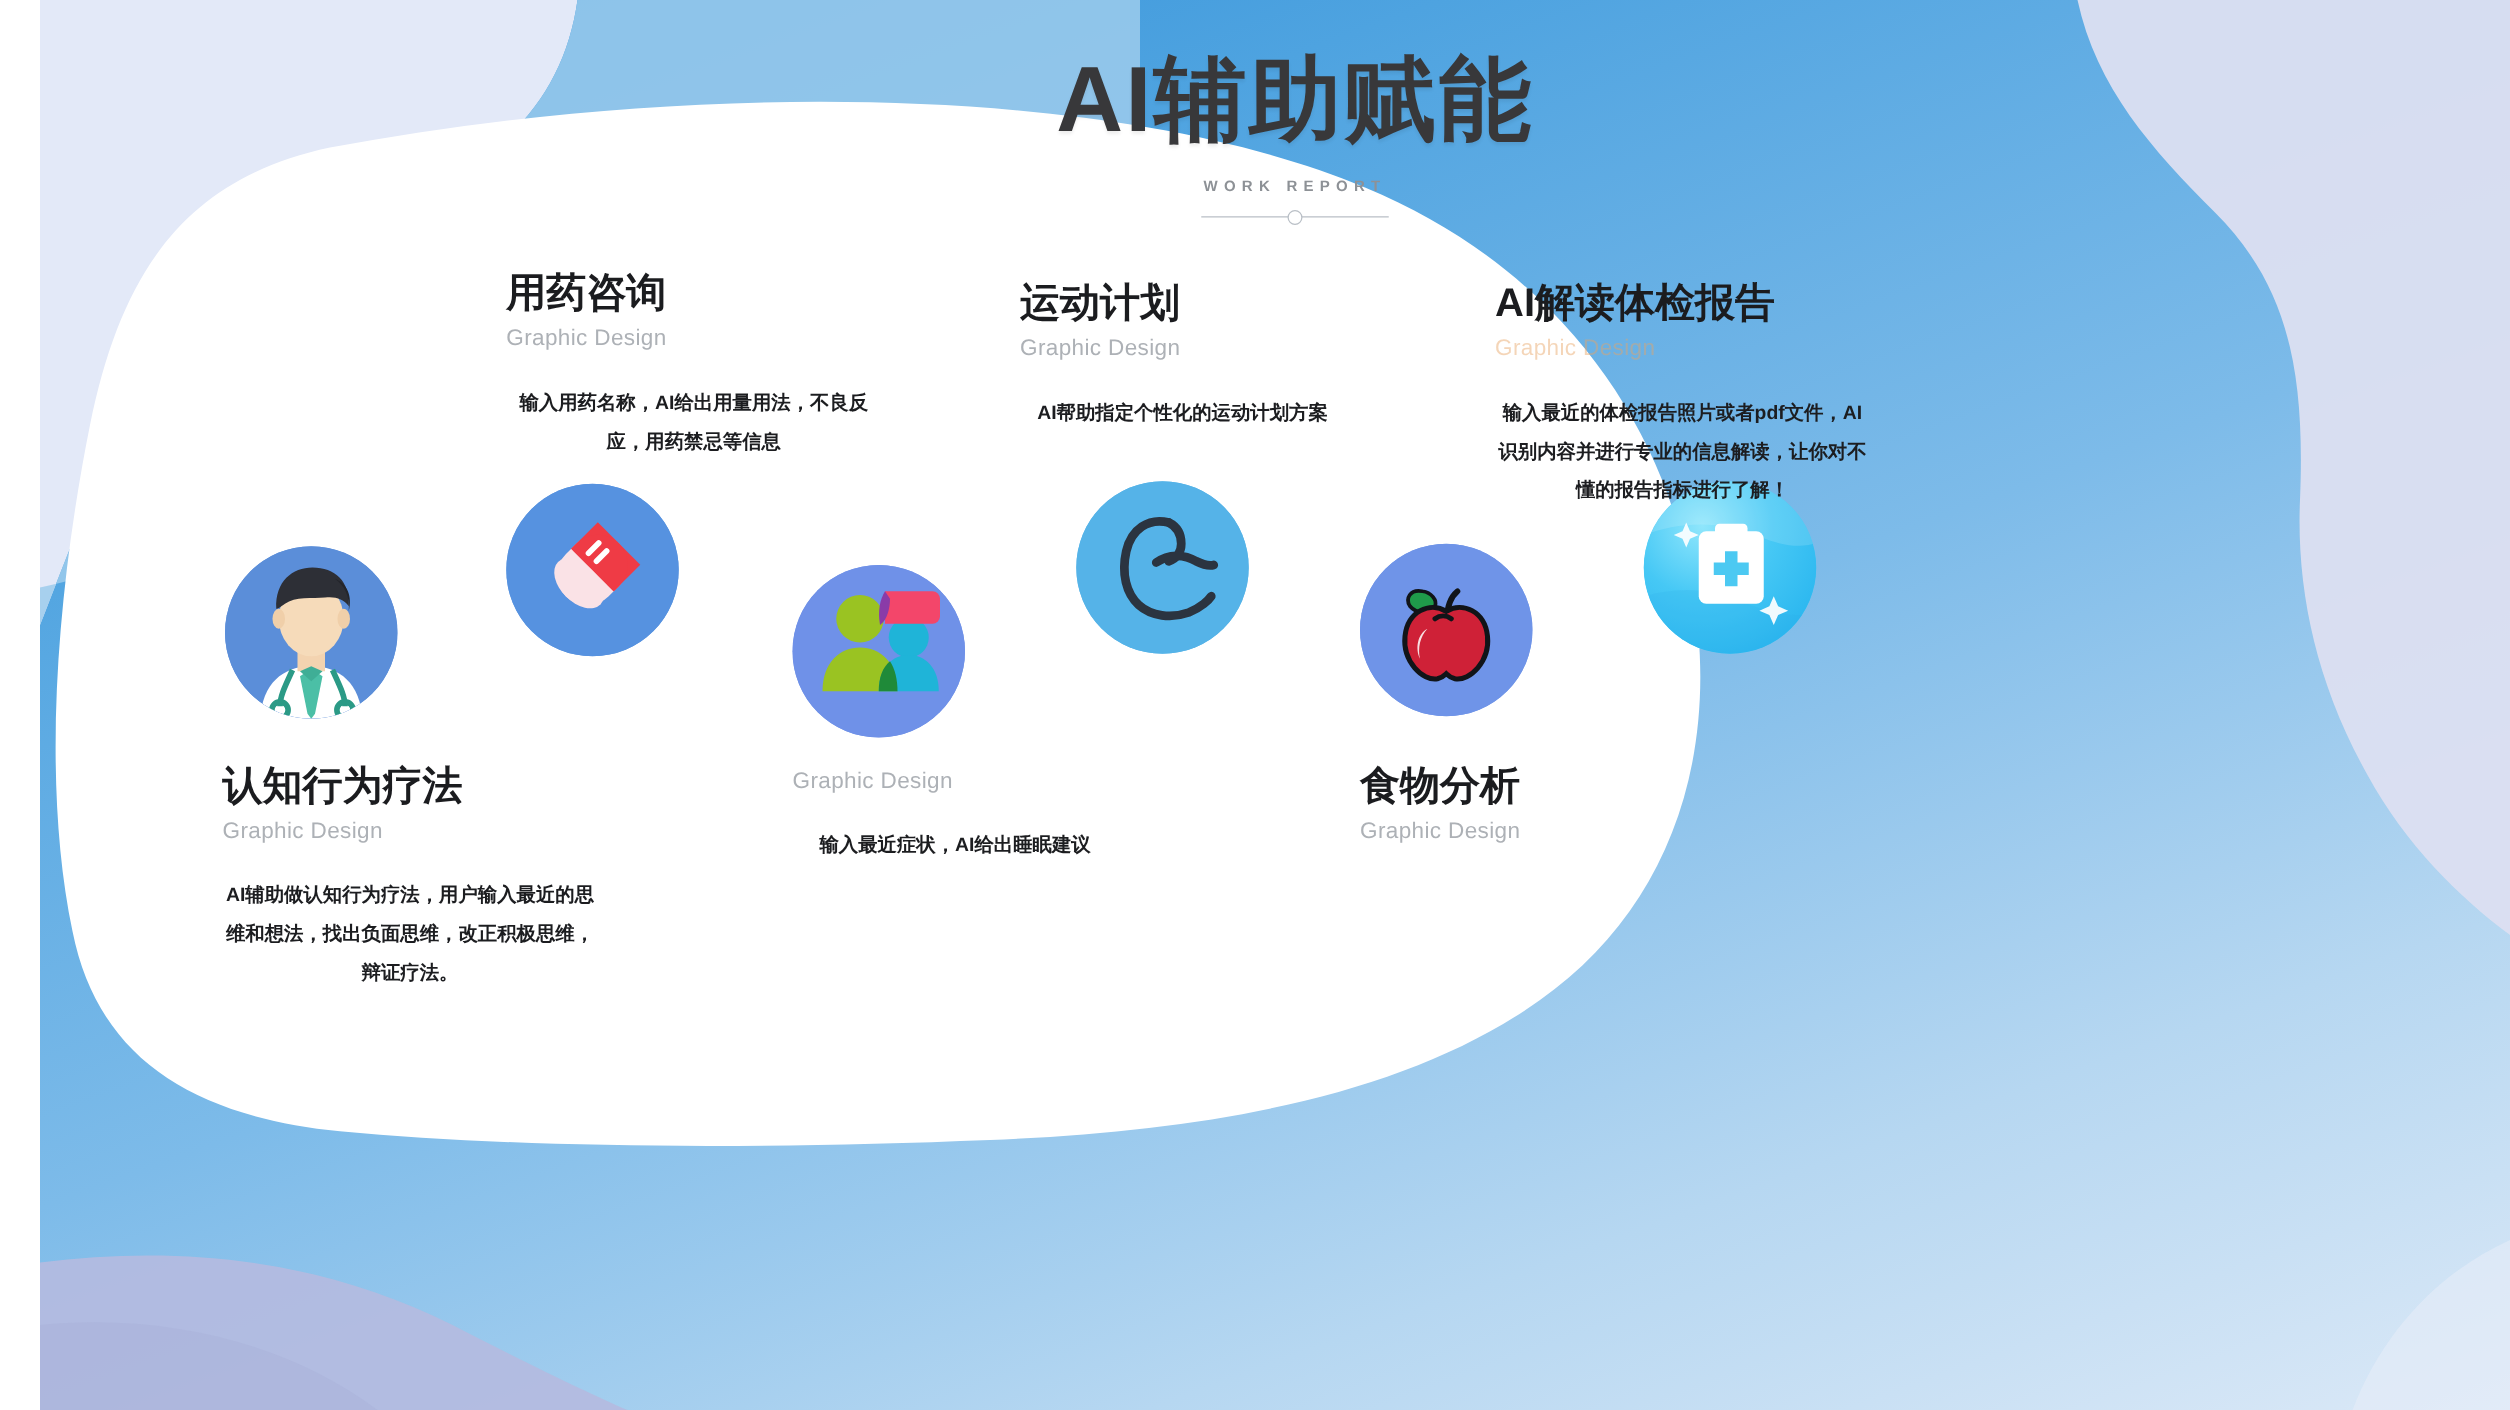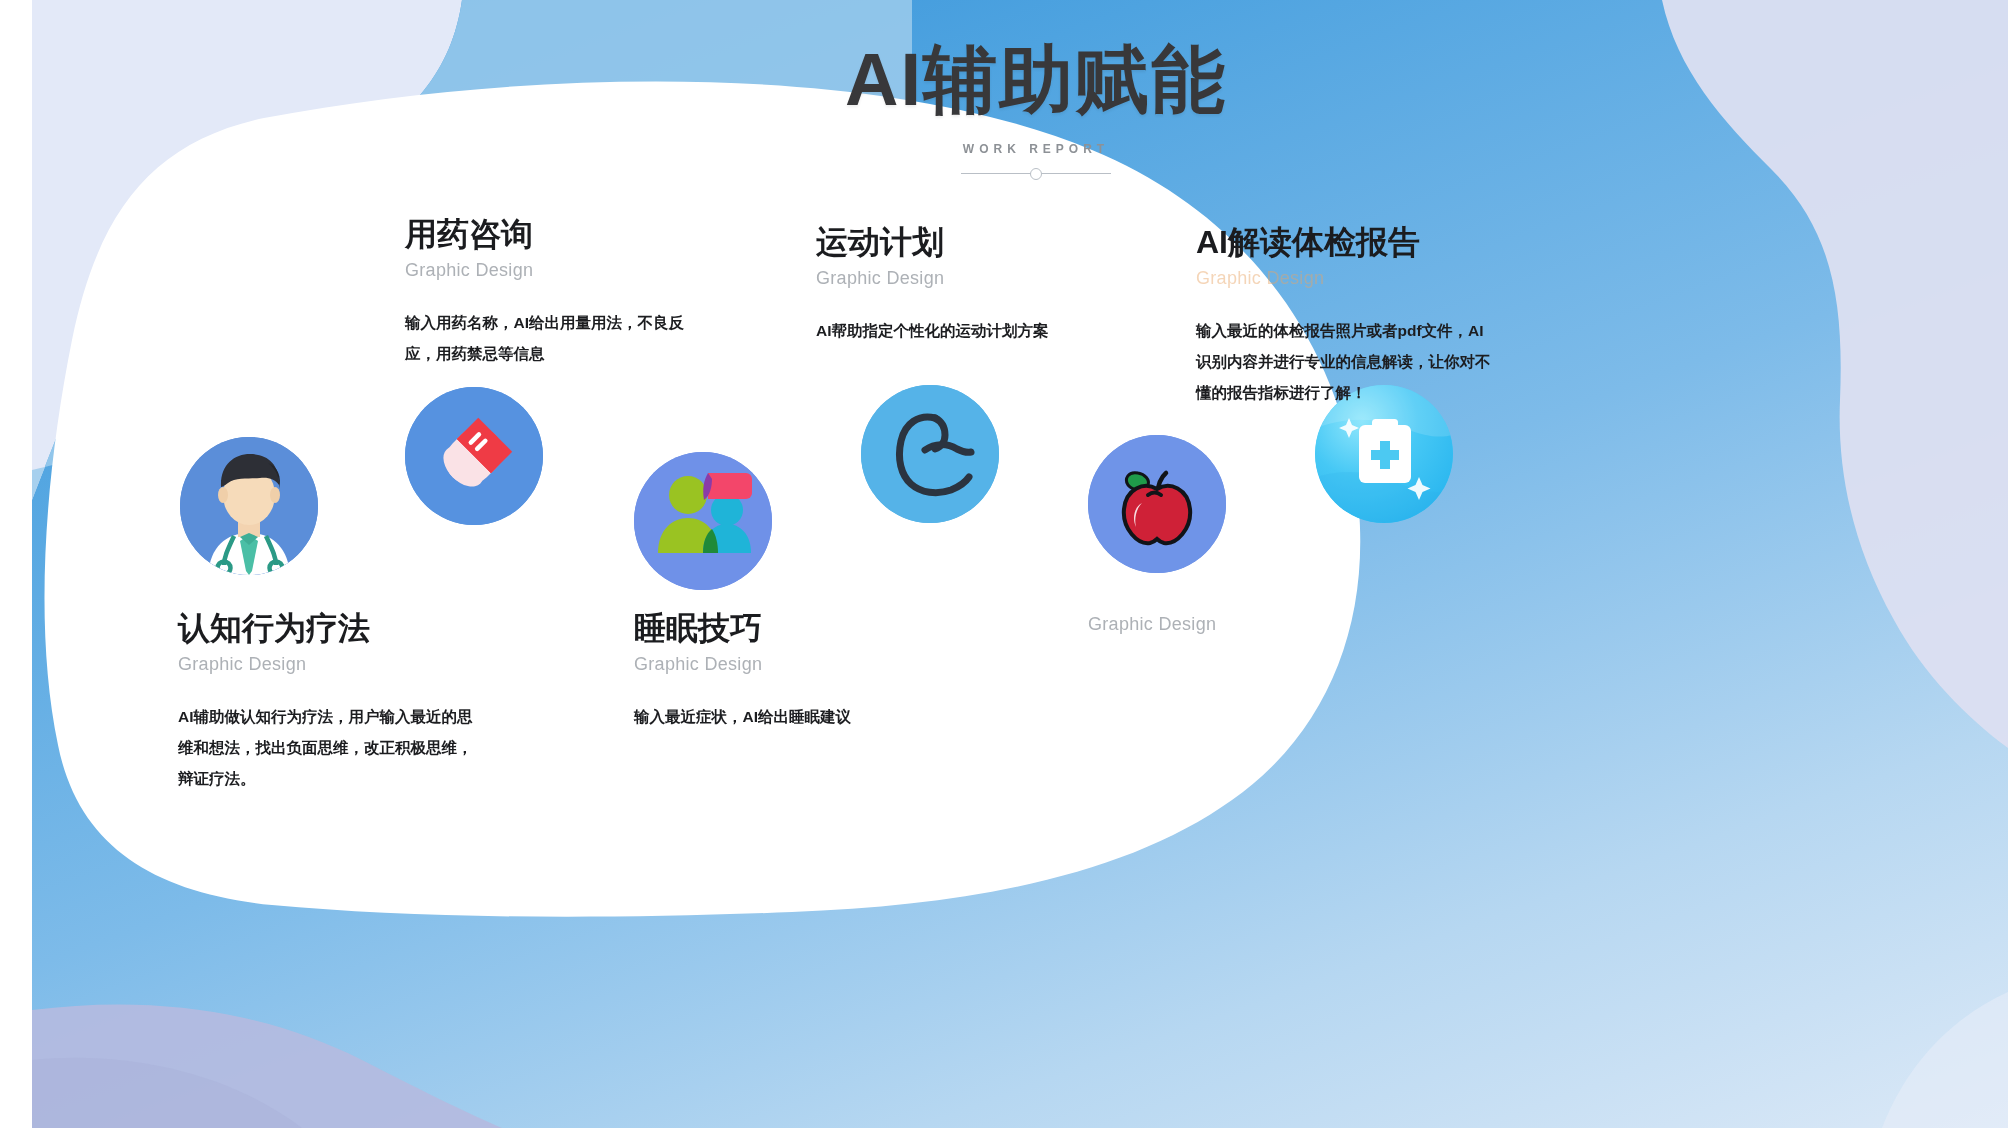--- a/index.html
+++ b/index.html
@@ -41,21 +41,21 @@
 
   
   .card{ position:absolute; z-index:5; }
   .card .ctitle{
     font-size:32px; font-weight:bold; color:#1b1c1f; line-height:1.25; white-space:nowrap;
   }
   .card .csub{
     margin-top:6px; font-size:18px; color:#adb1b6; letter-spacing:.3px;
   }
   .card .cbody{
-    margin-top:26px; font-size:15.5px; color:#1c1d20; line-height:2.0; font-weight:bold;
+    margin-top:26px; font-size:15.5px; color:#1c1d20; line-height:2.0; font-weight:bold;text-align:center;
   }
   .card.below .ctitle{ margin-top:0; }
   
   .csub.faded{ color:#e8a464; opacity:.45; }
 
   
   .bubble{
     position:absolute; border-radius:50%; z-index:4;
     display:flex; align-items:center; justify-content:center;
   }
@@ -260,22 +260,22 @@
     <div class="cbody">输入最近的体检报告照片或者pdf文件，AI识别内容并进行专业的信息解读，让你对不懂的报告指标进行了解！</div>
   </div>
 
   <div class="card below" id="card-cbt">
     <div class="ctitle">认知行为疗法</div>
     <div class="csub">Graphic Design</div>
     <div class="cbody">AI辅助做认知行为疗法，用户输入最近的思维和想法，找出负面思维，改正积极思维，辩证疗法。</div>
   </div>
 
   <div class="card below" id="card-sleep">
-    <div class="ctitle">睡眠技巧</div>
     <div class="csub">Graphic Design</div>
     <div class="cbody">输入最近症状，AI给出睡眠建议</div>
   </div>
 
   <div class="card below" id="card-food">
+    <div class="ctitle">食物分析</div>
     <div class="csub">Graphic Design</div>
   </div>
 
 </div>
 
 </body></html>

